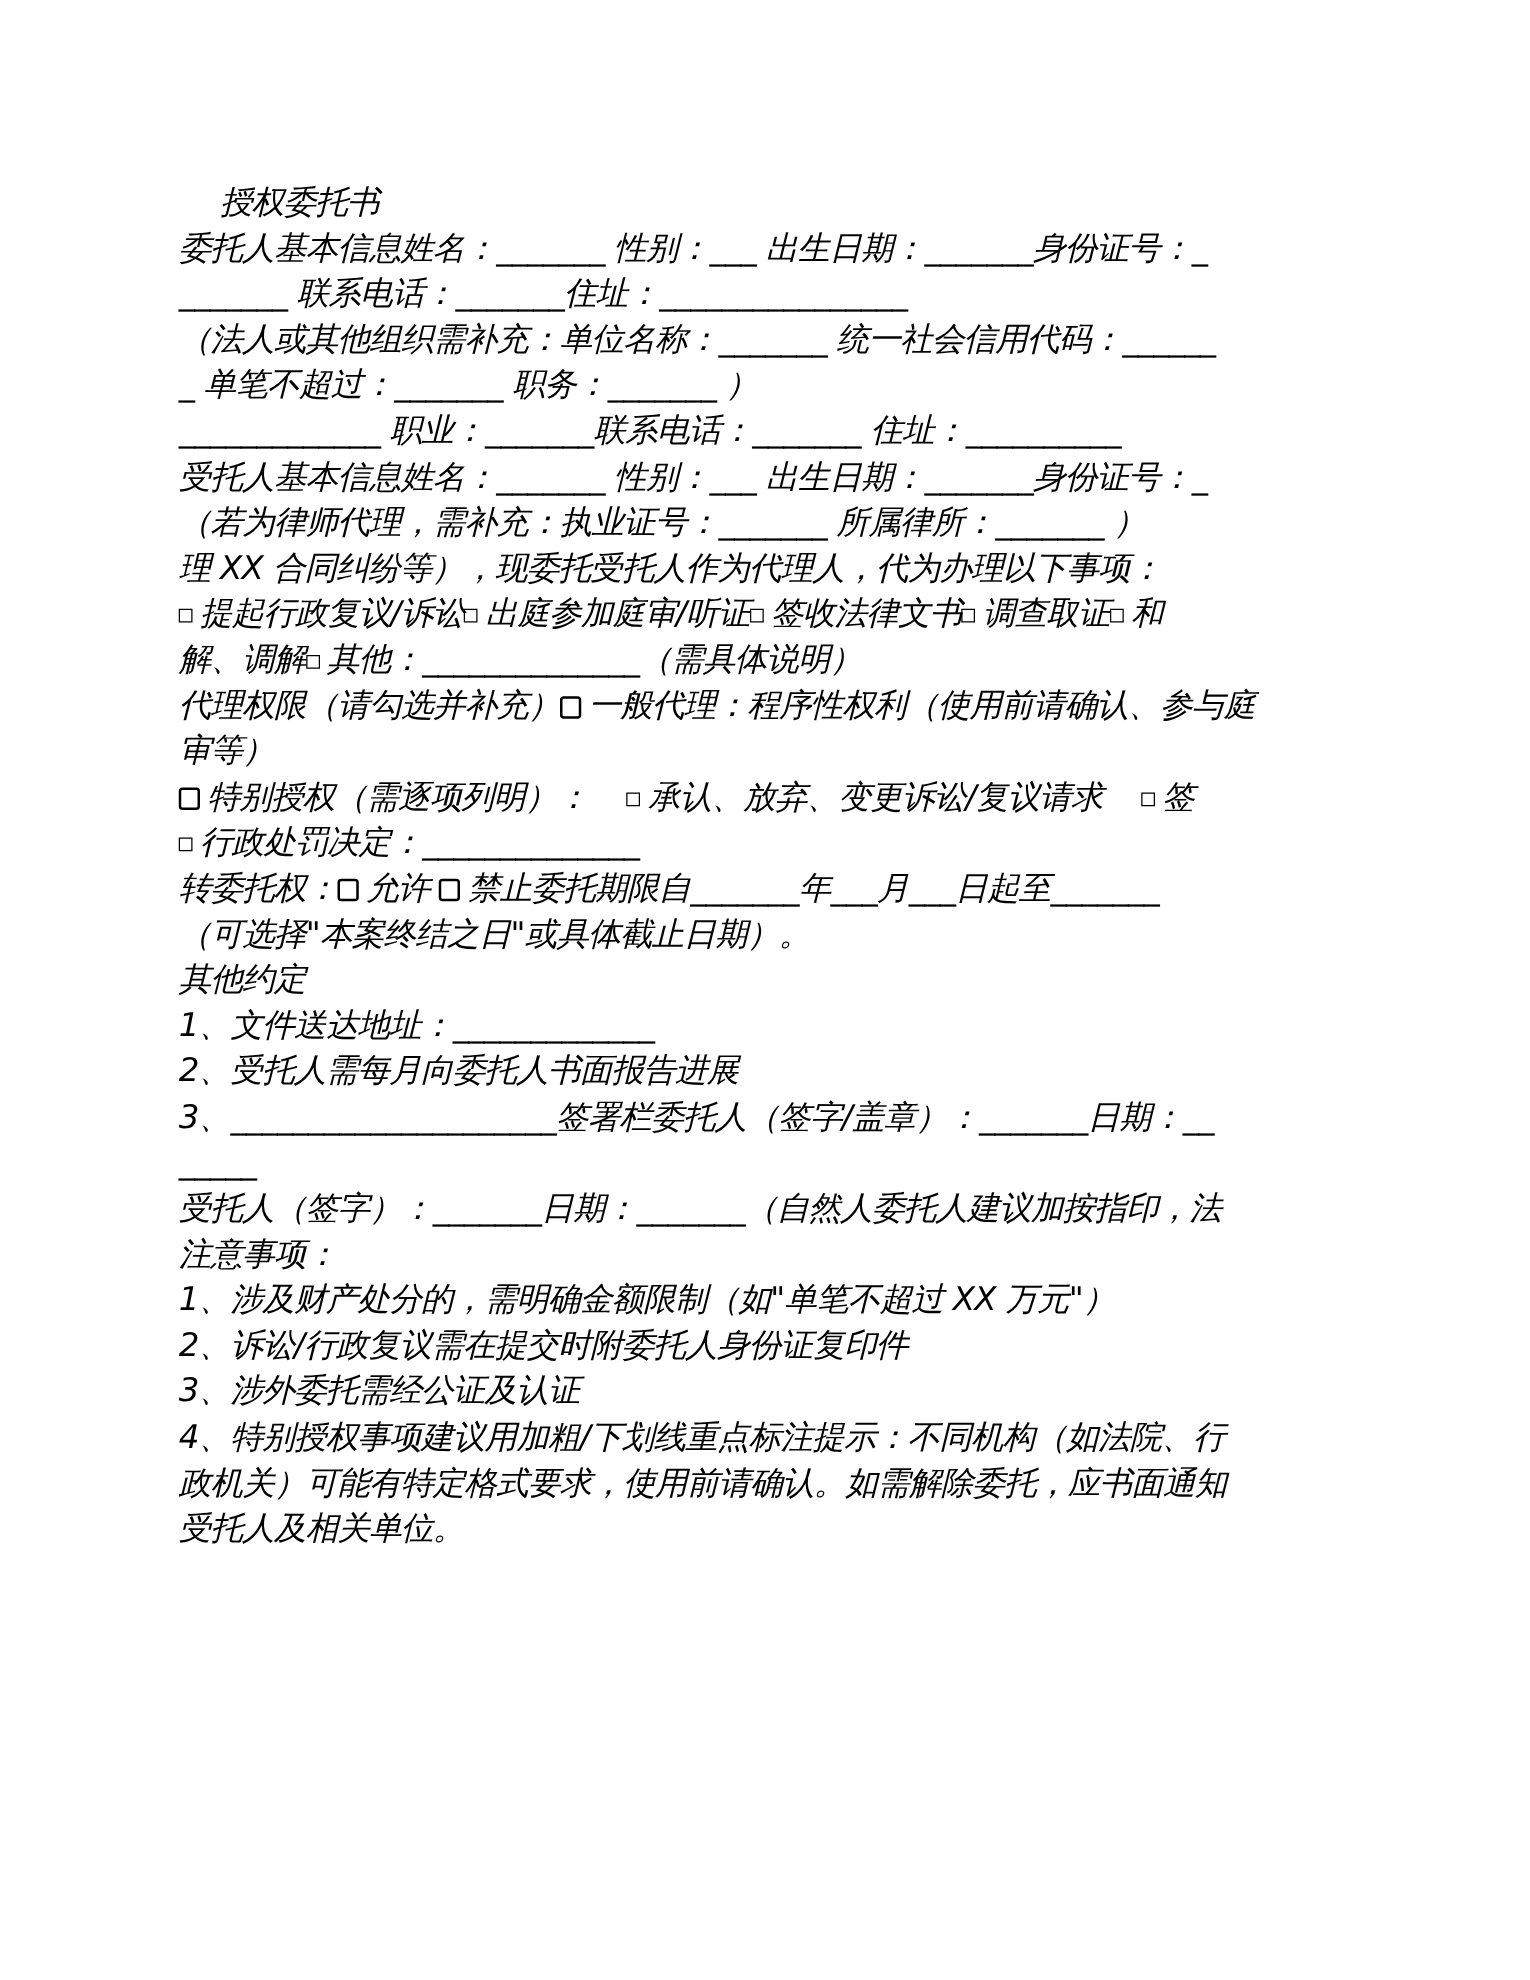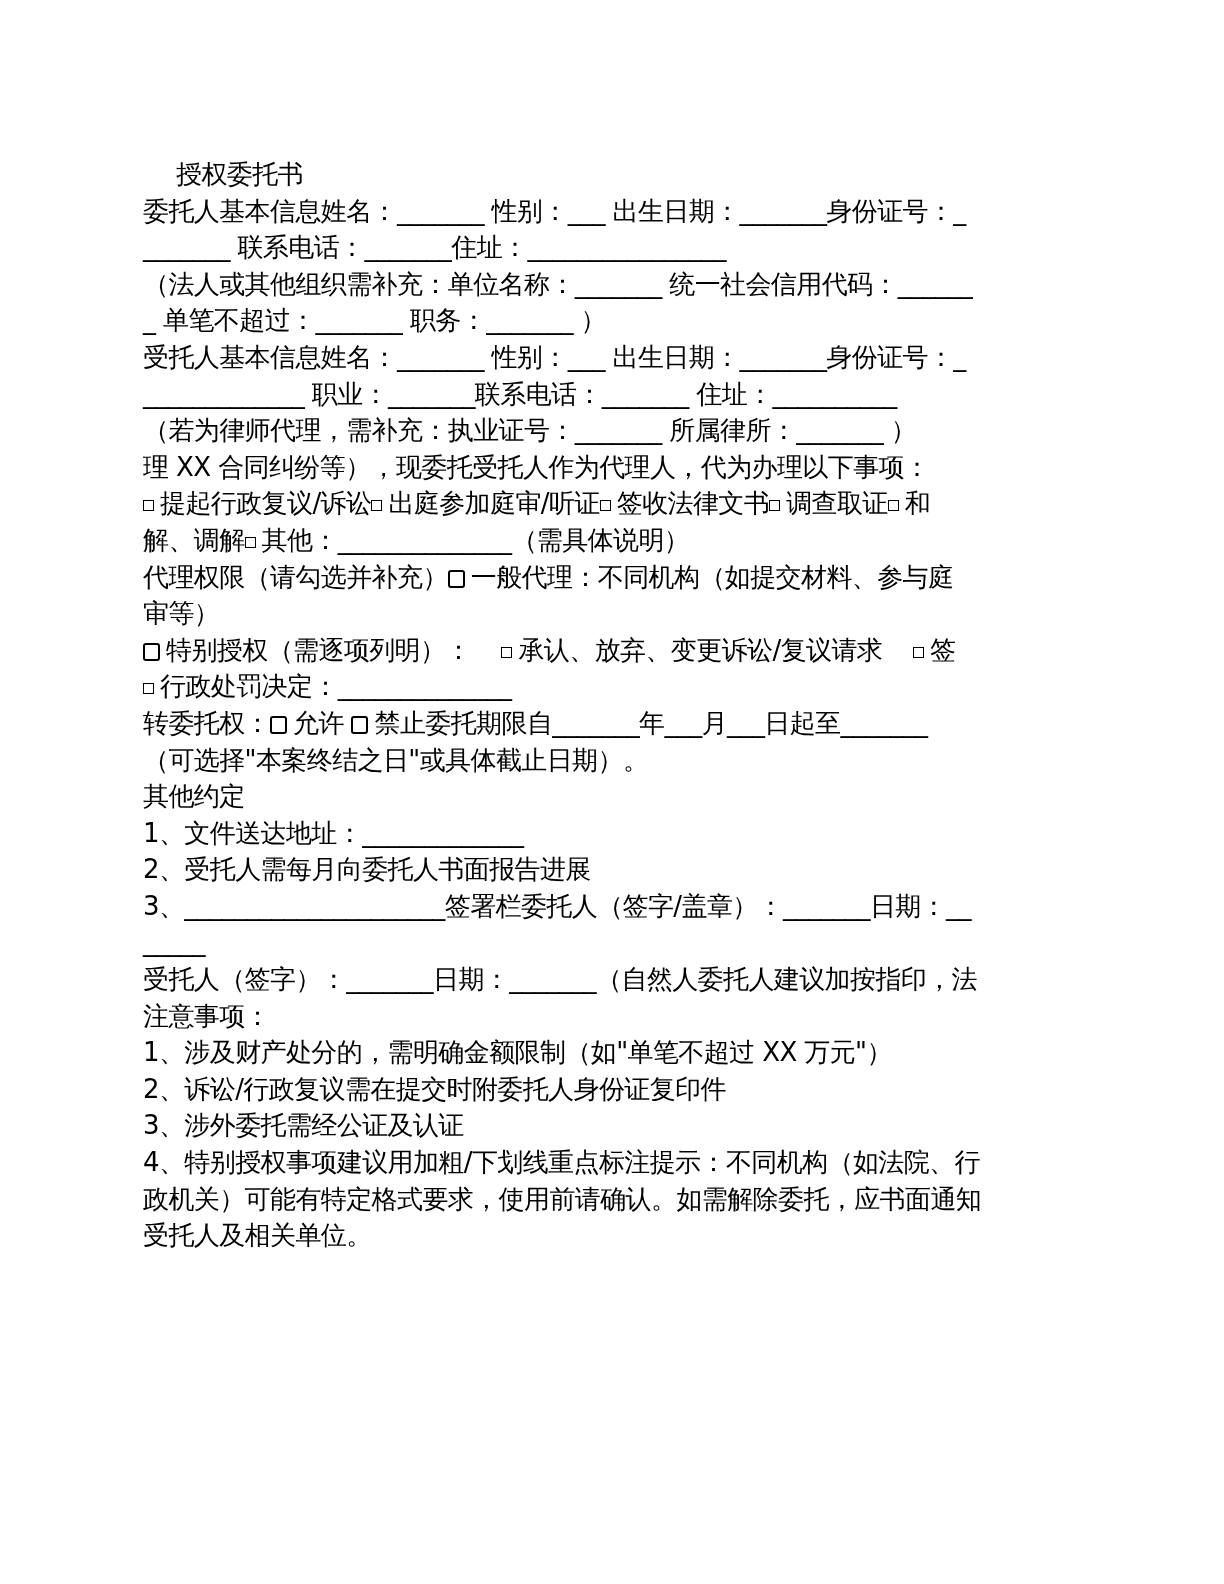--- a/index.html
+++ b/index.html
@@ -11,22 +11,23 @@
       width: 1224px;
       height: 1584px;
       position: relative;
       overflow: hidden;
       color: #000000;
       font-family: "DejaVu Sans", "Liberation Sans", sans-serif;
     }
     .page {
       position: absolute;
       left: 143px;
-      top: 156px;
+      top: 144px;
       width: 940px;
+      font-style: italic;
     }
     .line {
       height: 36.6px;
       line-height: 36.6px;
       font-size: 26px;
       white-space: pre;
       letter-spacing: -0.6px;
     }
     .title {
       padding-left: 33px;
@@ -55,30 +56,30 @@
 <body>
 
 <div class="page">
 
   <div class="line title">授权委托书</div>
 
   <div class="line">委托人基本信息姓名：_______ 性别：___ 出生日期：_______身份证号：_</div>
   <div class="line">_______ 联系电话：_______住址：________________</div>
   <div class="line">（法人或其他组织需补充：单位名称：_______ 统一社会信用代码：______</div>
   <div class="line">_ 单笔不超过：_______ 职务：_______ ）</div>
+  <div class="line">_____________ 职业：_______联系电话：_______ 住址：__________</div>
   <div class="line">受托人基本信息姓名：_______ 性别：___ 出生日期：_______身份证号：_</div>
-  <div class="line">_____________ 职业：_______联系电话：_______ 住址：__________</div>
   <div class="line">（若为律师代理，需补充：执业证号：_______ 所属律所：_______ ）</div>
   <div class="line">理 XX 合同纠纷等），现委托受托人作为代理人，代为办理以下事项：</div>
 
   <div class="line"><span class="box-sm"></span><span>提起行政复议/诉讼</span><span class="box-sm"></span><span>出庭参加庭审/听证</span><span class="box-sm"></span><span>签收法律文书</span><span class="box-sm"></span><span>调查取证</span><span class="box-sm"></span><span>和</span></div>
 
   <div class="line"><span>解、调解</span><span class="box-sm"></span><span>其他：______________（需具体说明）</span></div>
 
-  <div class="line"><span>代理权限（请勾选并补充）</span><span class="box-lg"></span><span>一般代理：不同机构（如提交材料、参与庭</span></div>
+  <div class="line"><span>代理权限（请勾选并补充）</span><span class="box-lg"></span><span>一般代理：程序性权利（使用前请确认、参与庭</span></div>
   <div class="line">审等）</div>
 
   <div class="line"><span class="box-lg"></span><span>特别授权（需逐项列明）：    </span><span class="box-sm"></span><span>承认、放弃、变更诉讼/复议请求    </span><span class="box-sm"></span><span>签</span></div>
   <div class="line"><span class="box-sm"></span><span>行政处罚决定：______________</span></div>
 
   <div class="line"><span>转委托权：</span><span class="box-lg"></span><span>允许 </span><span class="box-lg"></span><span>禁止委托期限自_______年___月___日起至_______</span></div>
   <div class="line">（可选择"本案终结之日"或具体截止日期）。</div>
 
   <div class="line">其他约定</div>
   <div class="line">1、文件送达地址：_____________</div>

